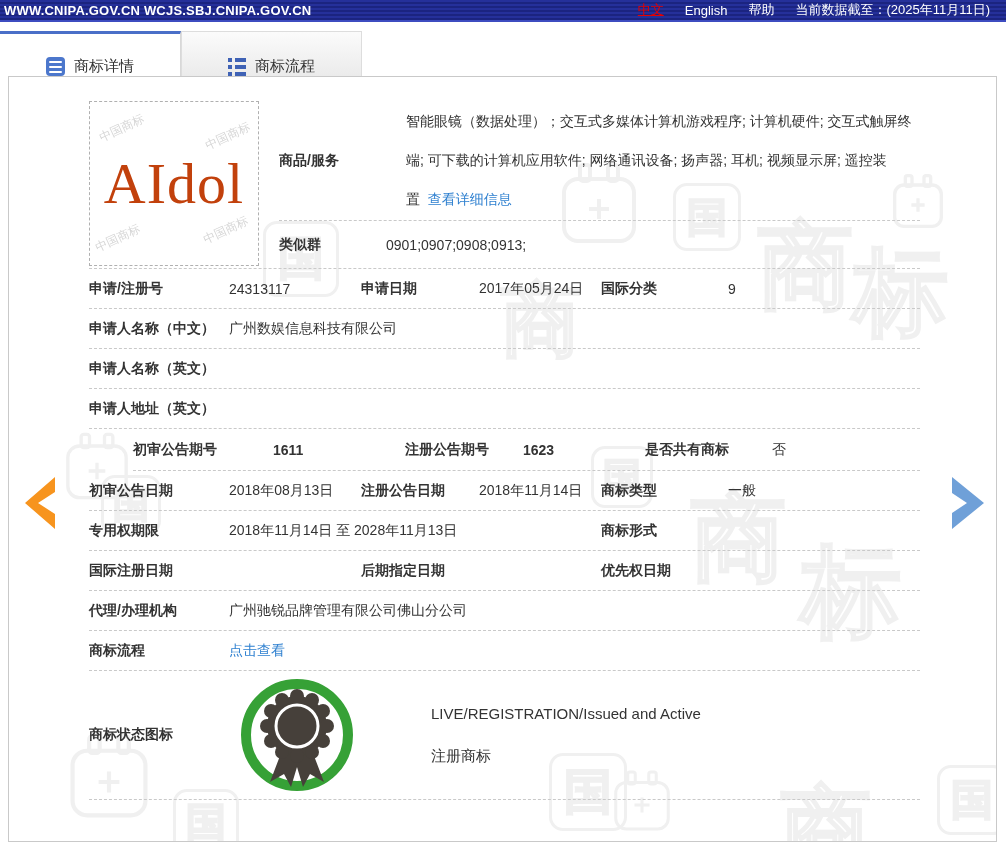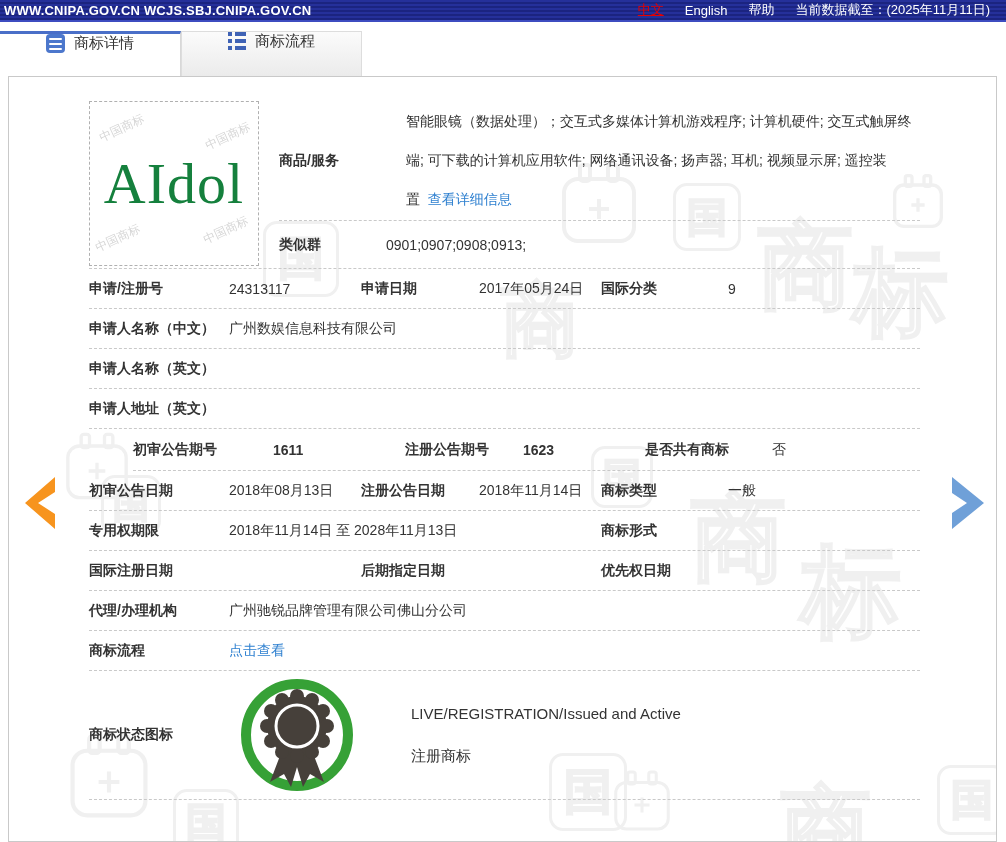--- a/index.html
+++ b/index.html
@@ -16,21 +16,21 @@
     border-bottom:2px solid #3d4cc0;
     color:#fff; font-size:13px; white-space:nowrap;
   }
   .site-url { font-weight:bold; letter-spacing:.2px; }
   .header-right { margin-left:auto; display:flex; align-items:center; gap:21px; }
   .lang-zh { color:#e60000; text-decoration:underline; cursor:pointer; }
   .hlink { color:#fff; cursor:pointer; }
   
   .tabbar { margin-top:9px; display:flex; height:45px; position:relative; z-index:3; }
   .tab {
-    width:181px; display:flex; align-items:flex-start; justify-content:center; gap:9px;
+    width:181px; display:flex; align-items:flex-end; justify-content:center; gap:9px;
     font-size:15px; color:#333; cursor:pointer;
   }
   .tab.active { background:#fff; border-top:3px solid #4a6fc8; border-right:1px solid #d8d8d8; }
   .tab.inactive {
     background:linear-gradient(180deg,#fbfbfb,#ebebeb);
     border:1px solid #ddd; border-bottom:none;
   }
   .ic-details {
     width:19px; height:19px; background:#4c77cc; border-radius:4px;
     display:flex; flex-direction:column; justify-content:center; gap:3px; padding:0 3px;
@@ -60,21 +60,21 @@
   .wmplug { position:absolute; }
   
   .top-section { display:flex; padding:24px 76px 0 80px; }
   .tm-box {
     width:170px; height:165px; border:1px dashed #b0b0b0; flex-shrink:0;
     display:flex; align-items:center; justify-content:center; position:relative; overflow:hidden;
     background:#fff;
   }
   .tm-text {
     font-family:"Liberation Serif","DejaVu Serif",serif;
-    font-size:58px; color:#15803d; letter-spacing:1px; position:relative; z-index:1;
+    font-size:58px; color:#c2410c; letter-spacing:1px; position:relative; z-index:1;
   }
   .tm-mark { position:absolute; font-size:12px; color:#8a8a8a; opacity:.35; white-space:nowrap; }
   .top-right { flex:1; margin-left:20px; display:flex; flex-direction:column; }
   .goods-row { height:120px; border-bottom:1px dashed #c9c9c9; display:flex; align-items:center; }
   .row-label { width:107px; flex-shrink:0; font-weight:bold; font-size:14px; color:#333; }
   .goods-text { flex:1; font-size:14px; line-height:39px; color:#333;margin-left:20px; }
   .blue-link { color:#2f80d0; cursor:pointer; text-decoration:none; }
   .similar-row { height:47px; display:flex; align-items:center; font-size:14px; }
   
   .rows { margin:0 76px 0 80px; border-top:1px dashed #c9c9c9; font-size:14px; }
@@ -85,21 +85,21 @@
   .grow.tall { height:42px;margin-left:44px; }
   .lbl { font-weight:bold; color:#333; padding-right:6px; white-space:nowrap; }
   .val { color:#333; white-space:nowrap; }
   .bv { font-weight:bold; }
   .span5 { grid-column:2/7; }
   .span3 { grid-column:2/5; }
   
   .status-row { display:flex; align-items:center; height:129px; border-bottom:1px dashed #c9c9c9; }
   .status-label { width:140px; font-weight:bold; font-size:14px; flex-shrink:0; }
   .status-icon { margin-left:10px; flex-shrink:0; }
-  .status-text { margin-left:56px; display:flex; flex-direction:column; gap:25px; font-size:15px; }
+  .status-text { margin-left:76px; display:flex; flex-direction:column; gap:25px; font-size:15px; }
   
   .nav-arrow { position:absolute; top:477px; z-index:5; cursor:pointer; }
   .nav-left { left:25px; }
   .nav-right { left:950px; }
 </style>
 </head>
 <body>
 
 <div class="site-header">
   <span class="site-url">WWW.CNIPA.GOV.CN WCJS.SBJ.CNIPA.GOV.CN</span>

